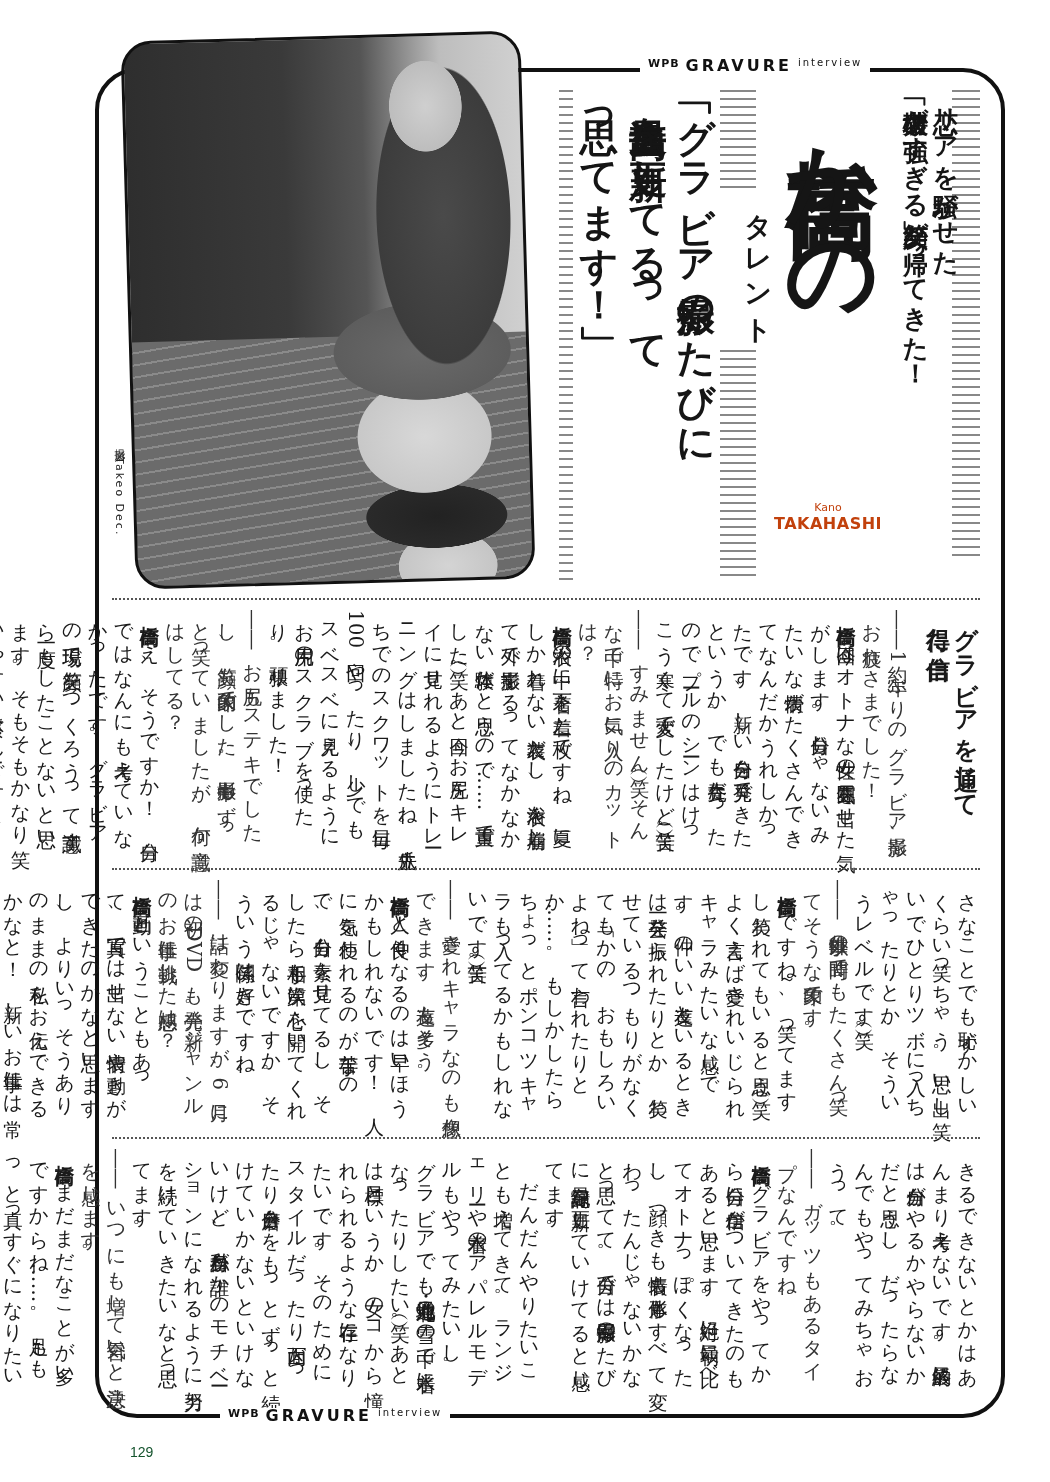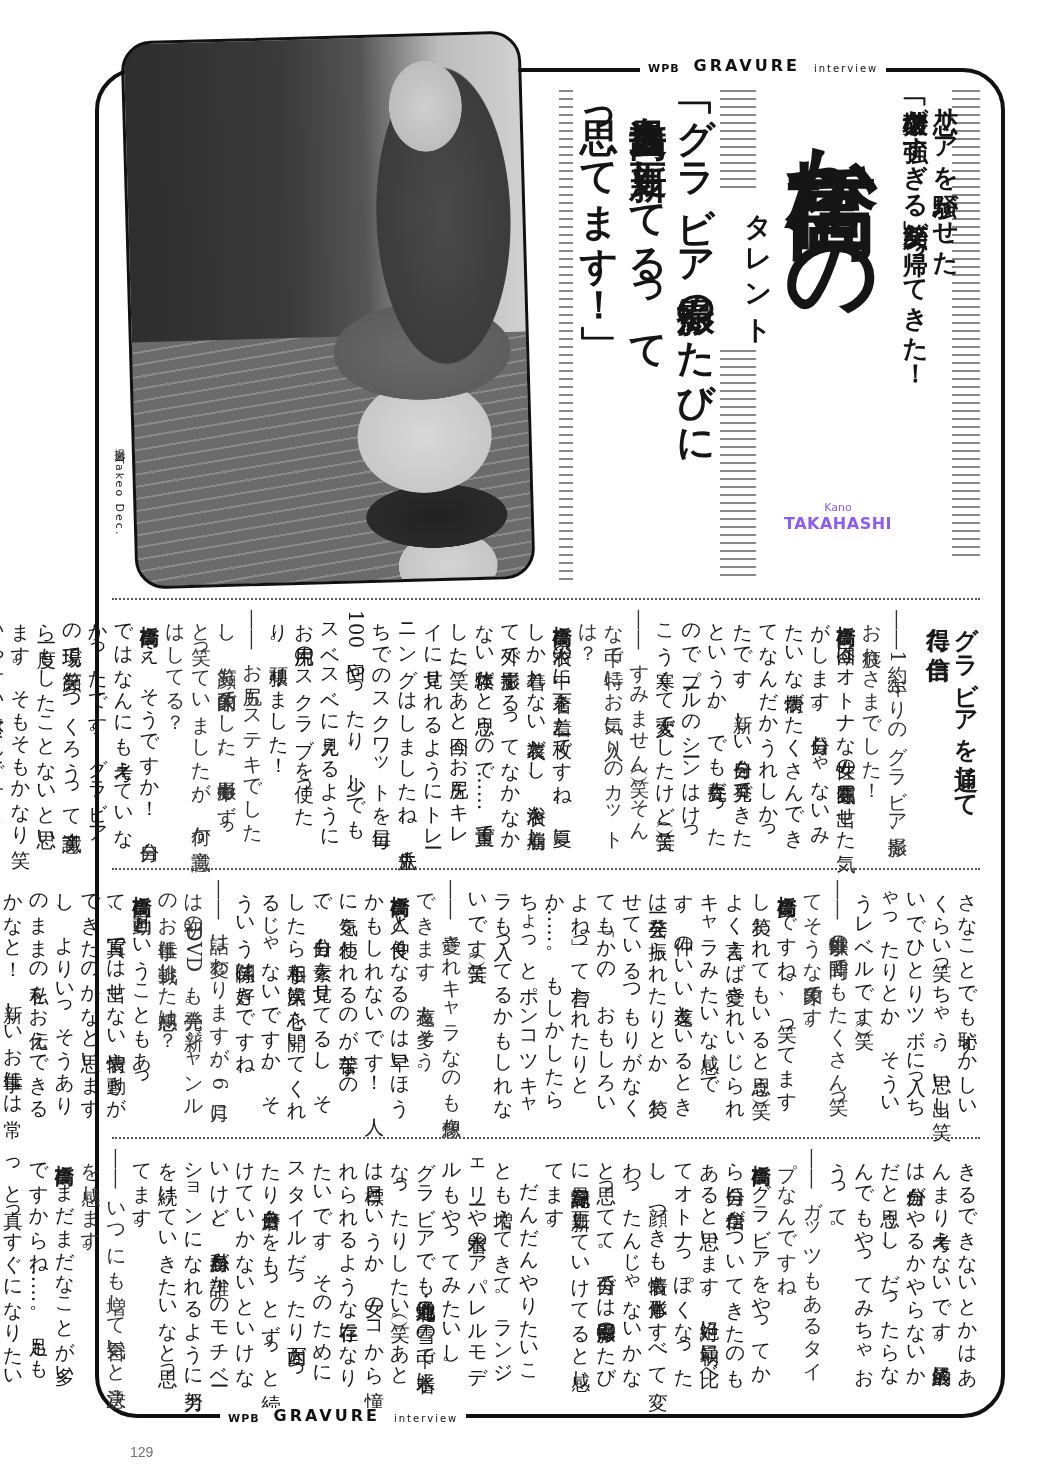--- a/index.html
+++ b/index.html
@@ -5,32 +5,32 @@
   * { box-sizing: border-box; margin: 0; padding: 0; }
   html, body { width: 1050px; height: 1482px; background: #ffffff; overflow: hidden; }
   body { position: relative; font-family: "DejaVu Sans", sans-serif; color: #1a1a1a; }
 
   .frame {
     position: absolute; left: 95px; top: 68px; width: 910px; height: 1350px;
     border: 4px solid #111; border-radius: 42px;
   }
   .label {
     position: absolute; background: #fff; padding: 0 8px;
-    display: flex; align-items: flex-end; gap: 14px; white-space: nowrap;
+    display: flex; align-items: flex-start; gap: 6px; white-space: nowrap;
     font-family: "DejaVu Sans", sans-serif; color: #111; line-height: 1;
   }
   .label .wpb { font-size: 11px; font-weight: bold; letter-spacing: 1px; }
   .label .grav { font-size: 16px; font-weight: bold; letter-spacing: 3px; }
   .label .intv { font-size: 10px; letter-spacing: 2px; }
   .label-top { left: 640px; top: 58px; }
   .label-bottom { left: 220px; top: 1408px; }
 
   .page-number {
     position: absolute; left: 130px; top: 1444px;
-    font-family: "Liberation Sans", sans-serif; font-size: 14px; color: #737373;
+    font-family: "Liberation Sans", sans-serif; font-size: 14px; color: #14532d;
   }
 
   
   .photo {
     position: absolute; left: 128px; top: 36px; width: 400px; height: 548px;
     border: 3px solid #111; border-radius: 30px; overflow: hidden;
     transform: rotate(-1.6deg);
     background:
       radial-gradient(ellipse 60px 75px at 300px 70px, #cfcfcf 0%, #bdbdbd 60%, transparent 61%),
       radial-gradient(ellipse 95px 210px at 315px 180px, #4a4a4a 0%, #3c3c3c 70%, transparent 71%),
@@ -52,22 +52,22 @@
 
   
   .title-area {
     position: absolute; left: 560px; top: 90px; width: 420px; height: 490px;
   }
   .vcol { position: absolute; writing-mode: vertical-rl; font-weight: bold; color: #151515; line-height: 1; }
   .kicker1 { right: 22px; top: 0; font-size: 25px; letter-spacing: 0px; }
   .kicker2 { right: 52px; top: 0; font-size: 25px; }
   .name-big { right: 102px; top: 0; font-size: 92px; letter-spacing: -4px; }
   .name-roman {
-    position: absolute; right: 88px; top: 412px; text-align: center;
-    font-family: "DejaVu Sans", sans-serif; font-weight: bold; color: #8b5cf6; line-height: 1.15;
+    position: absolute; right: 98px; top: 412px; text-align: center;
+    font-family: "DejaVu Sans", sans-serif; font-weight: bold; color: #c2410c; line-height: 1.15;
   }
   .name-roman .first { font-size: 11px; font-weight: normal; }
   .name-roman .last { font-size: 16px; letter-spacing: 0.5px; }
   .profession { right: 208px; top: 105px; font-size: 27px; letter-spacing: 4px; }
   .quote1 { right: 265px; top: 0; font-size: 38px; letter-spacing: 1px; }
   .quote2 { right: 313px; top: 0; font-size: 38px; }
   .quote3 { right: 362px; top: 0; font-size: 38px; }
   .hatch {
     position: absolute; width: 38px;
     background: repeating-linear-gradient(180deg, #888 0px, #888 2px, transparent 2px, transparent 8px);

